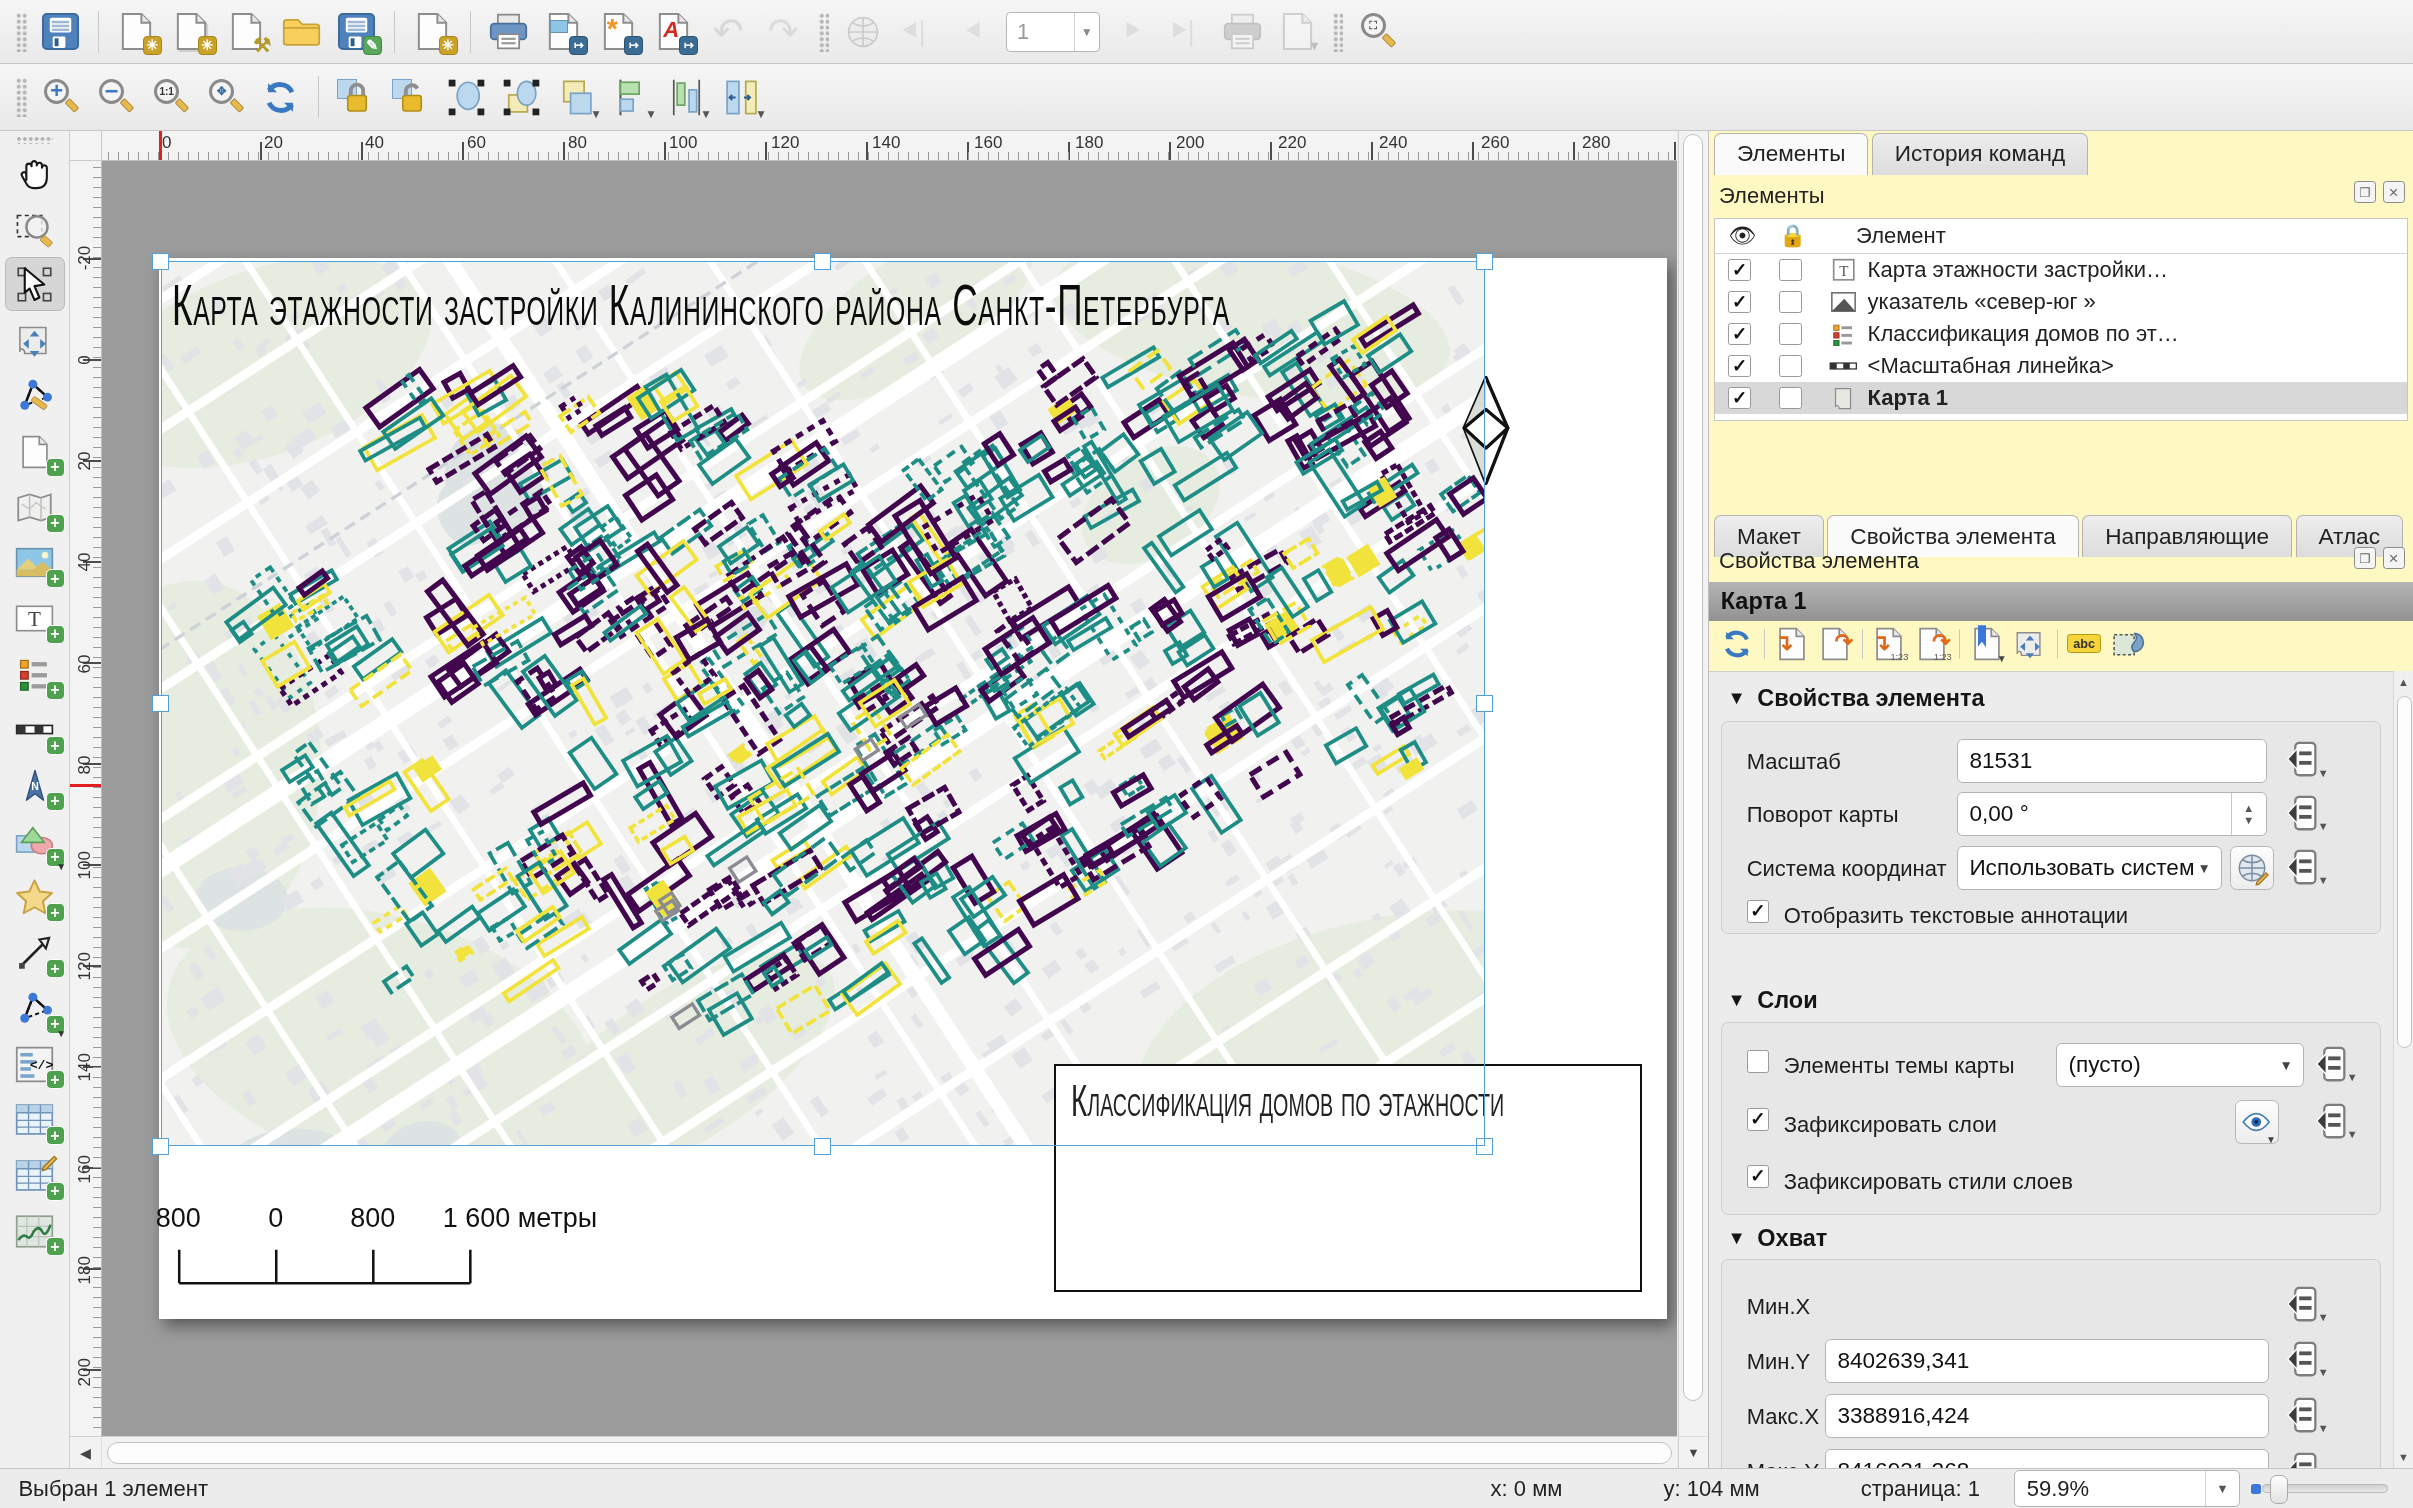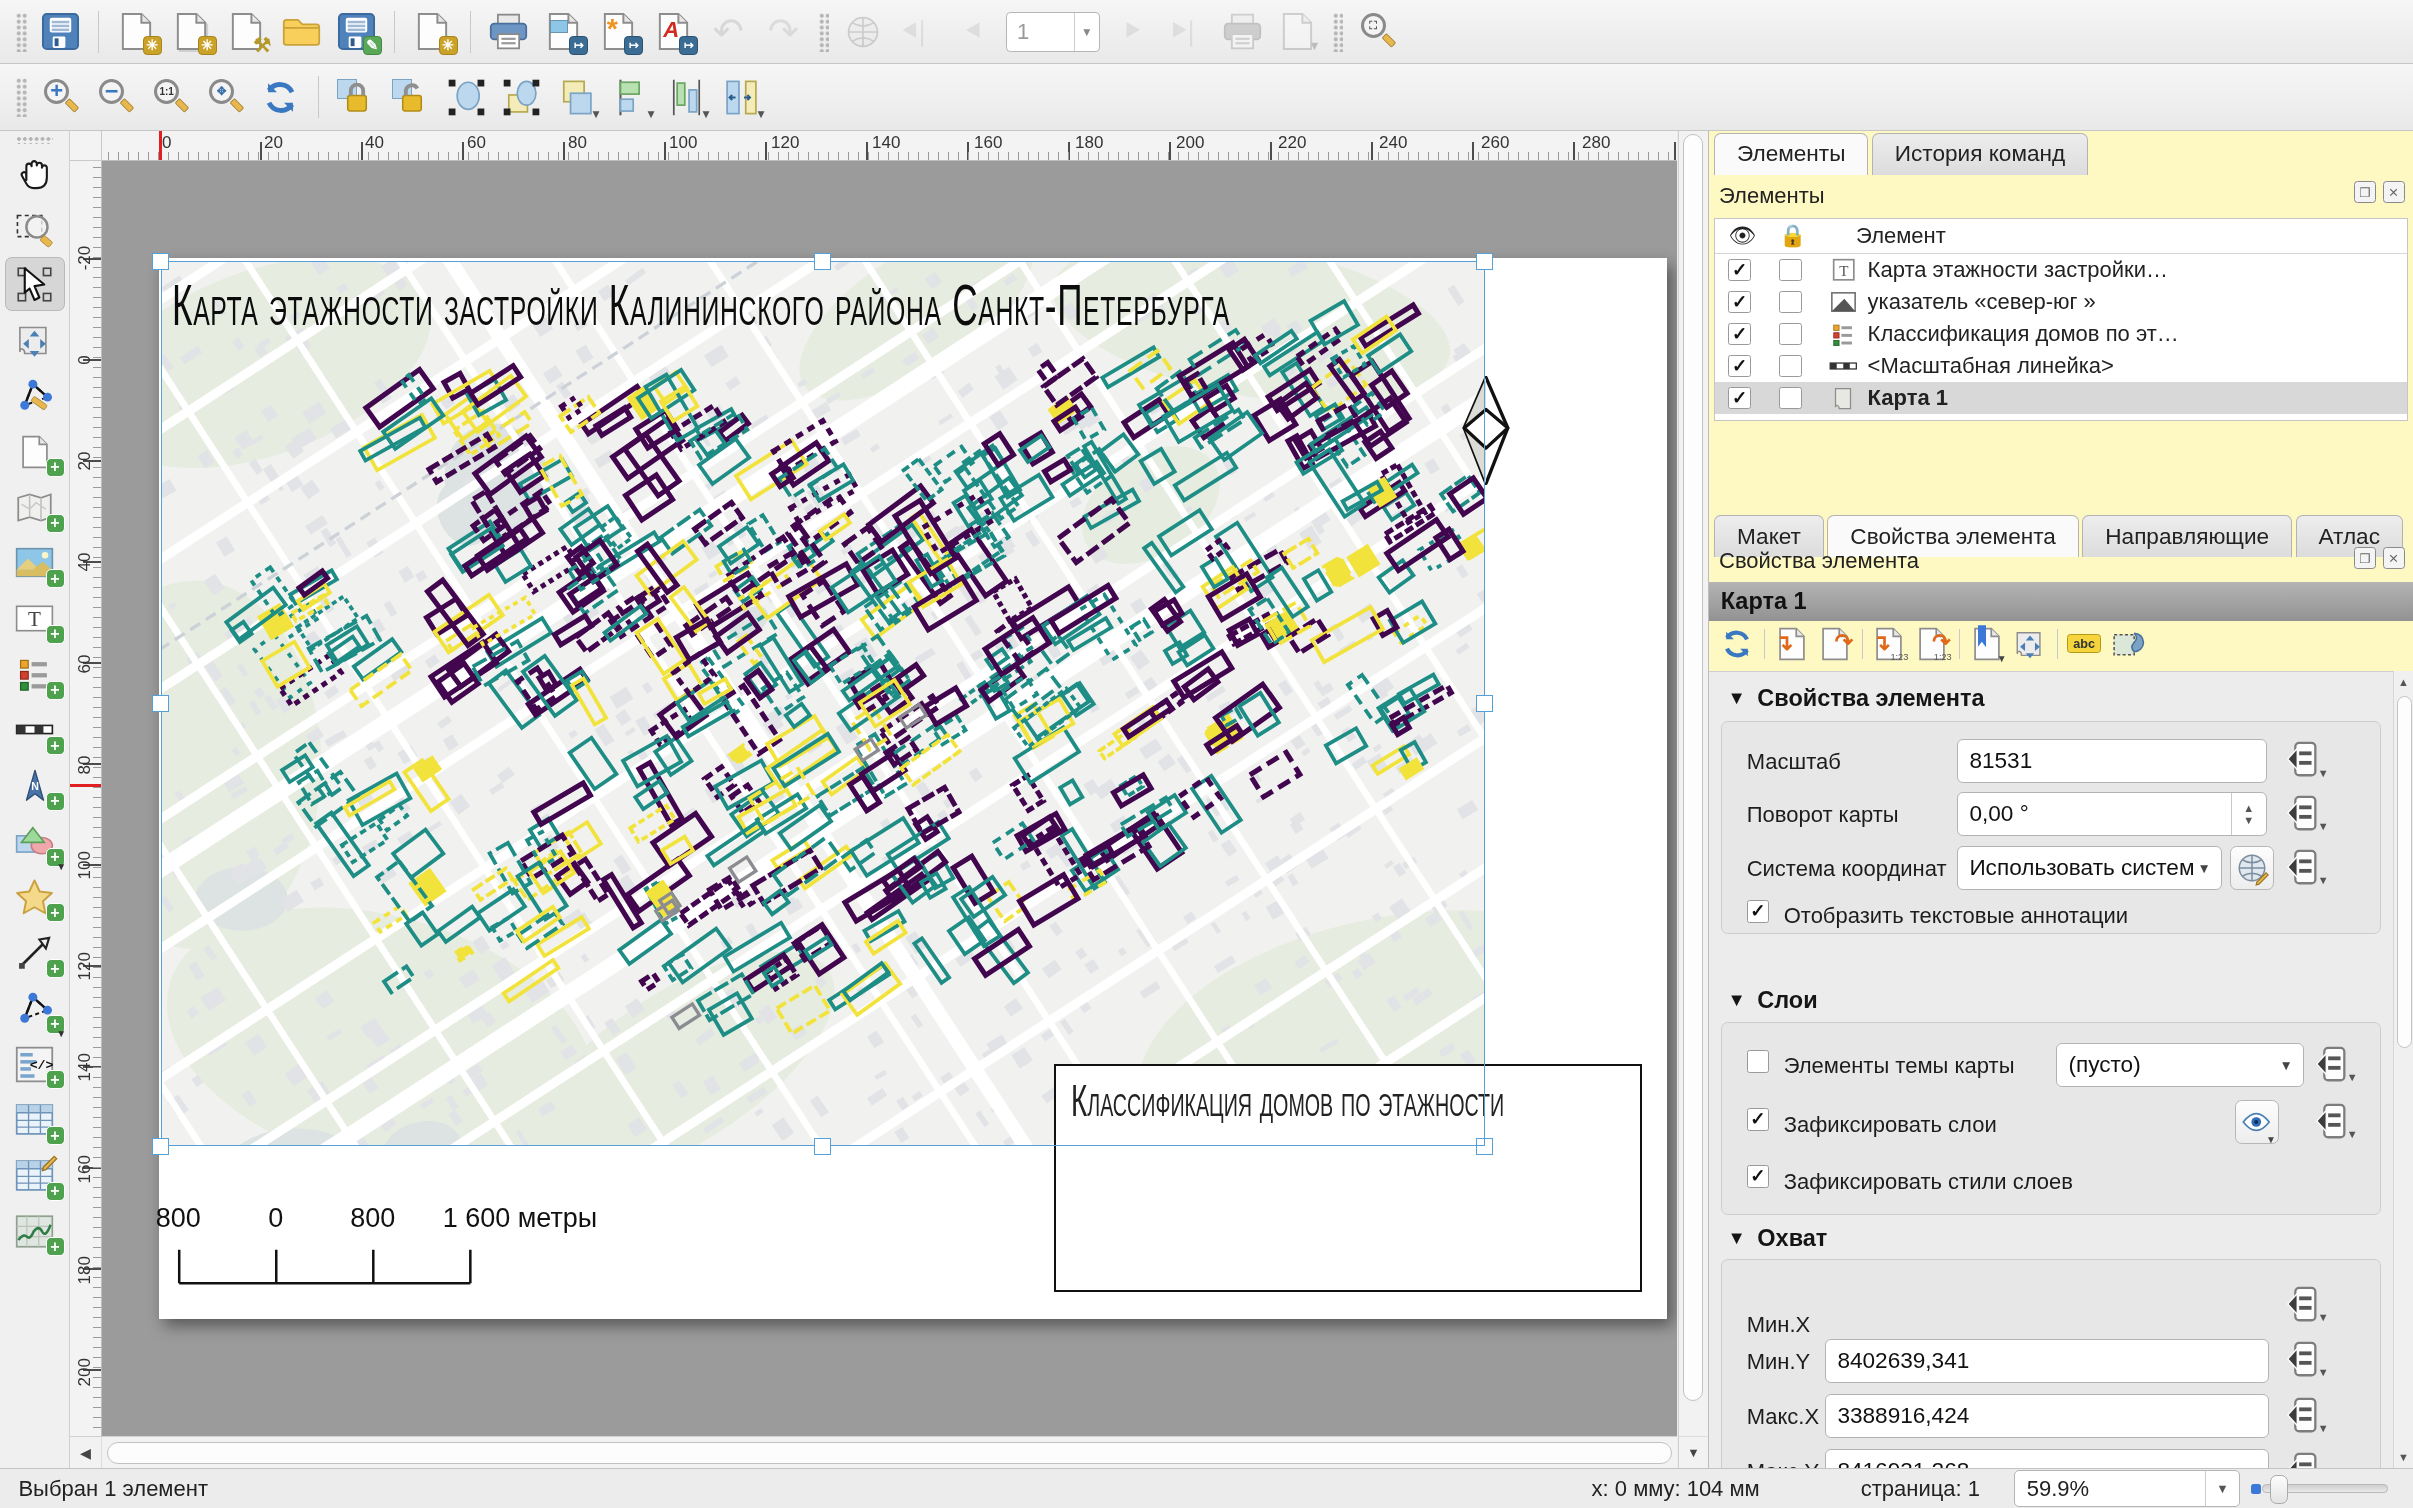--- a/index.html
+++ b/index.html
@@ -2045,21 +2045,21 @@
           </svg>
           <span class="mini">▼</span>
         </div>
 
       <span class="cb" style="position:absolute;left:25px;top:142px">✓</span>
       <span class="flab" style="left:62px;top:146px">Зафиксировать стили слоев</span>
     </div>
 
     <div class="sechead" style="top:553px"><span class="tri">▼</span><span>Охват</span></div>
     <div class="gbox" style="top:587px;height:251px">
-      <span class="flab" style="left:25px;top:52px">Мин.X</span>
+      <span class="flab" style="left:25px;top:34px">Мин.X</span>
       <div class="ovr" style="left:563px;top:25px">
           <svg viewBox="0 0 40 48" width="34" height="40">
             <use href="#i-ovr"></use>
           </svg>
           <span class="mini">▼</span>
         </div>
 
       <span class="flab" style="left:25px;top:89px">Мин.Y</span>
       <div class="field" style="left:103px;top:79px;width:444px">
           <span>8402639,341</span>
@@ -2096,21 +2096,21 @@
   <div id="pscroll">
     <div class="a" style="top:0">▲</div>
     <div class="thumb"></div>
     <div class="a" style="bottom:0">▼</div>
   </div>
 </div>
 
 <div id="status">
   <span class="lbl" style="margin-left:18.4px">Выбран 1 элемент</span>
   <span class="lbl" style="margin-left:auto">x: 0 мм</span>
-  <span class="lbl" style="">y: 104 мм</span>
+  <span class="lbl" style="margin-left:101px">y: 104 мм</span>
   <span class="lbl" style="margin-left:101px">страница: 1</span>
   <div id="zoomcombo">
     <span class="val">59.9%</span>
     <span class="dd">▼</span>
   </div>
   <div id="zslider">
     <span class="dot"></span>
     <span class="knob"></span>
   </div>
   <div style="width:25px"></div>

